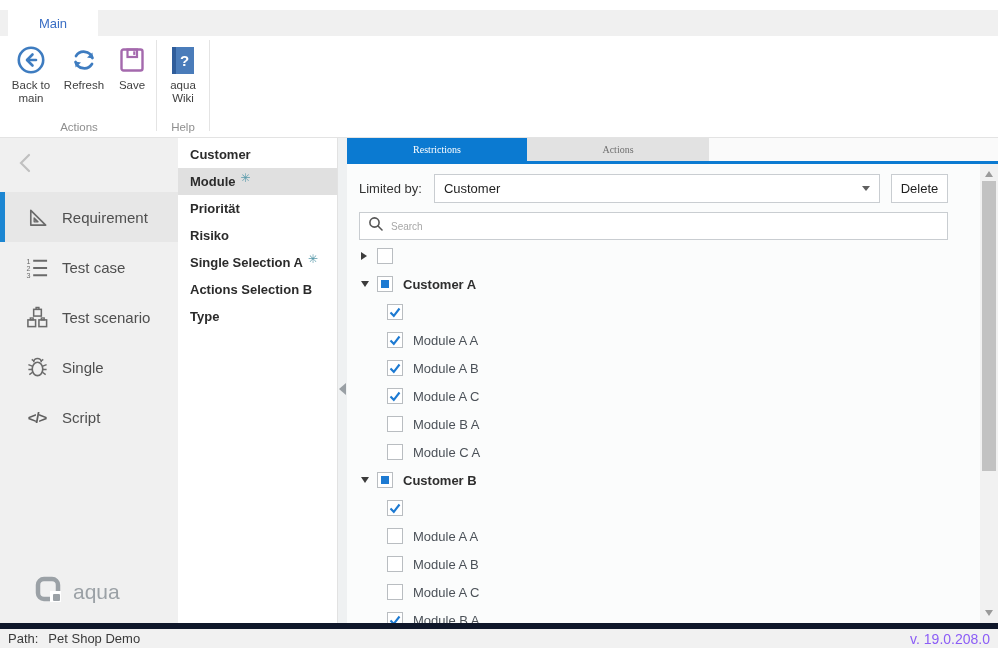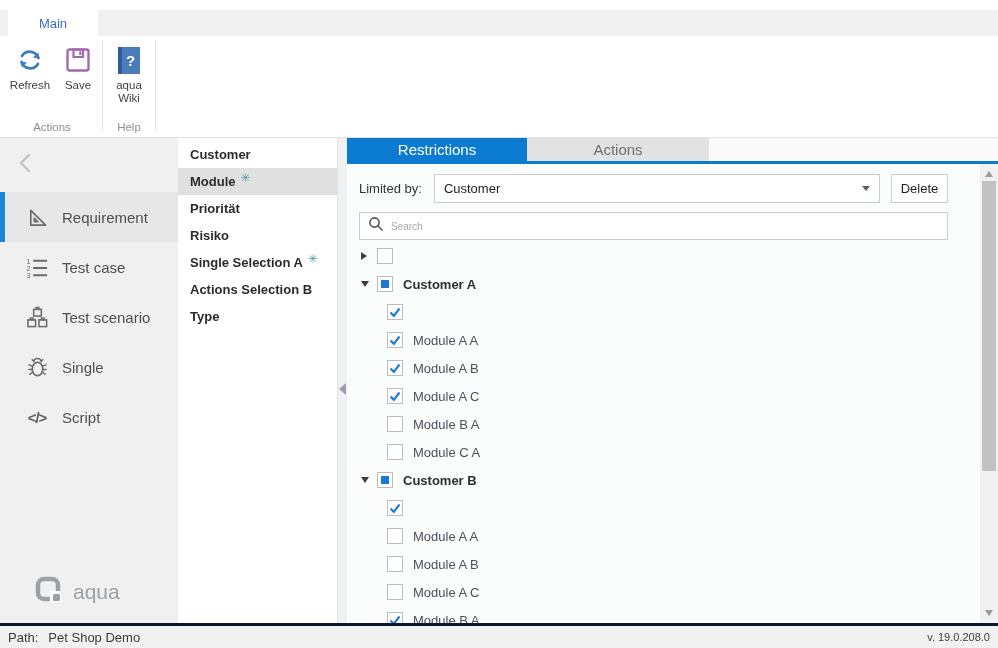--- a/index.html
+++ b/index.html
@@ -52,21 +52,21 @@
 
   
   .splitter { width:9px; background:#eff1f2; position:relative; flex:none; }
   .splitter .handle { position:absolute; top:245px; left:1px; width:0; height:0;
                       border-top:6px solid transparent; border-bottom:6px solid transparent;
                       border-right:7px solid #999fa4; }
 
   
   .panel { flex:1; display:flex; flex-direction:column; min-width:0; background:#fbfcfc; }
   .ptabs { height:23px; display:flex; background:#fafafa; flex:none; }
-  .ptab { width:180px; display:flex; align-items:center; justify-content:center; font-size:15px; cursor:default; }
+  .ptab { width:180px; display:flex; align-items:center; justify-content:center; font-size:10px; cursor:default;font-family:Liberation Serif, serif; }
   .ptab.active { background:#0b7ad1; color:#fff; }
   .ptab.inactive { width:182px; background:#e2e2e2; color:#6f6f6f; }
   .ptabs-line { height:3px; background:#0b7ad1; flex:none; }
   .panel-row { flex:1; display:flex; min-height:0;gap:28px; }
   .panel-content { flex:1; padding:10px 4px 0 12px; min-width:0; overflow:hidden; }
 
   .limited-row { display:flex; align-items:center; height:29px; }
   .limited-label { font-size:13px; color:#333; margin-right:12px; flex:none; }
   .combobox { flex:1; height:29px; background:#fff; border:1px solid #c9cdd1; display:flex;
               align-items:center; padding:0 9px; }
@@ -101,38 +101,51 @@
   
   .vscroll { width:18px; background:#f1f1f1; position:relative; flex:none; }
   .vs-up, .vs-down { position:absolute; left:5px; width:0; height:0; }
   .vs-up { top:7px; border-left:4px solid transparent; border-right:4px solid transparent;
            border-bottom:6px solid #9a9a9a; }
   .vs-down { bottom:7px; border-left:4px solid transparent; border-right:4px solid transparent;
              border-top:6px solid #9a9a9a; }
   .vs-thumb { position:absolute; top:17px; left:2px; width:14px; height:290px; background:#c2c2c2; }
 
   
-  .statusbar { height:25px; background:#f1f1f1; border-top:3px solid #0f172a; display:flex;
+  .statusbar { height:25px; background:#f1f1f1; border-top:6px solid #0f172a; display:flex;
                align-items:center; padding:0 8px; font-size:13px; color:#3a3a3a; flex:none; }
   .status-path-value { margin-left:10px; }
-  .status-version { margin-left:auto; font-size:11px; color:#404040; }
+  .status-version { margin-left:auto; font-size:14px; color:#8b5cf6; }
 </style>
 </head>
 <body>
 
 <div class="app">
 
   <div>
     <div class="titlebar"></div>
     <div class="tabstrip">
       <div class="ribbon-tab">Main</div>
     </div>
     <div class="ribbon-body">
       <div class="rgroup">
         <div class="rbuttons">
+          <div class="rbutton" style="width:54px">
+            <span class="ricon">
+                <svg width="30" height="30" viewBox="0 0 30 30" fill="none">
+    <circle cx="15" cy="15" r="12.2" stroke="#3e7cc0" stroke-width="2.6"></circle>
+    <path d="M16.5 9.5 L11 15 L16.5 20.5" stroke="#3e7cc0" stroke-width="2.6" stroke-linecap="round" stroke-linejoin="round"></path>
+    <path d="M11.5 15 H20" stroke="#3e7cc0" stroke-width="2.6" stroke-linecap="round"></path>
+  </svg>
+              </span>
+            <span class="rlabel">
+              <span>Back to</span><br>
+              <span>main</span>
+            </span>
+          </div>
           <div class="rbutton" style="width:52px">
             <span class="ricon">
                 <svg width="30" height="30" viewBox="0 0 30 30" fill="none">
     <path d="M7 11 A9.2 9.2 0 0 1 23.5 13" stroke="#3e7cc0" stroke-width="2.7" stroke-linecap="round"></path>
     <path d="M23.5 7.5 L23.8 13.6 L18 12.6 Z" fill="#3e7cc0"></path>
     <path d="M23 19 A9.2 9.2 0 0 1 6.5 17" stroke="#3e7cc0" stroke-width="2.7" stroke-linecap="round"></path>
     <path d="M6.5 22.5 L6.2 16.4 L12 17.4 Z" fill="#3e7cc0"></path>
   </svg>
               </span>
             <span class="rlabel">Refresh</span>

